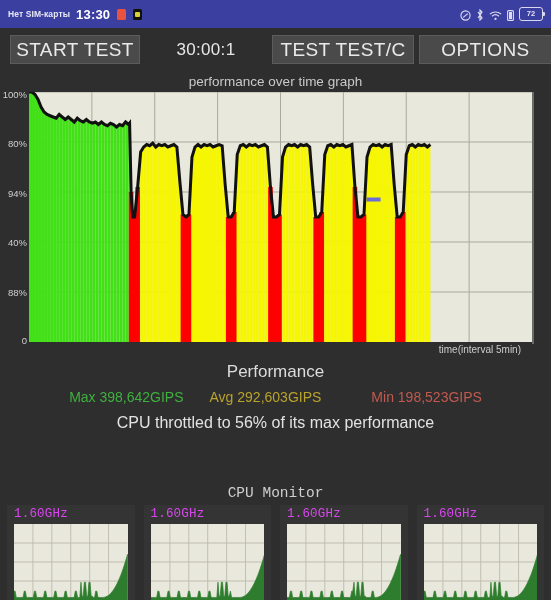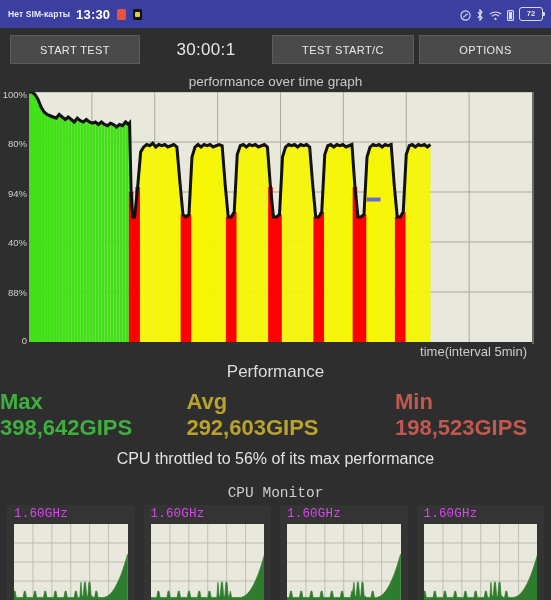--- a/index.html
+++ b/index.html
@@ -19,44 +19,44 @@
   .sb-right{margin-left:auto;display:flex;align-items:flex-end;gap:5px;}
   .sb-right svg{display:block;}
   .sb-batt{display:flex;align-items:center;justify-content:center;width:22px;height:12px;
            border:1.3px solid #d9d9ee;border-radius:3px;position:relative;}
   .sb-batt:after{content:"";position:absolute;right:-3px;top:3.5px;width:1.6px;height:4px;background:#d9d9ee;border-radius:0 1px 1px 0;}
   .sb-batt span{color:#e4e4f3;font-size:7.5px;font-weight:bold;line-height:1;}
 
   
   .toolbar{position:absolute;left:0;top:28px;width:551px;height:44px;background:#2e2e2e;}
   .btn{position:absolute;top:7px;height:29px;background:#4a4a4a;border:1px solid #5c5c5c;
-       color:#eaeaea;font-size:11px;letter-spacing:.4px;display:flex;align-items:center;
+       color:#eaeaea;font-size:19px;letter-spacing:.4px;display:flex;align-items:center;
        justify-content:center;box-sizing:border-box;cursor:pointer;}
   #btn-start{left:10px;width:130px;}
   #btn-java{left:272px;width:142px;}
   #btn-options{left:419px;width:132px;border-right:none;}
   .timer{position:absolute;left:150px;top:7px;width:112px;height:29px;display:flex;
          align-items:center;justify-content:center;color:#e6e6e6;font-size:17px;letter-spacing:.3px;}
 
   
   .graph-wrap{position:absolute;left:0;top:72px;width:551px;height:288px;background:#2e2e2e;}
   .graph-title{position:absolute;left:0;top:0;width:551px;height:20px;line-height:20px;
                text-align:center;color:#c9c9c9;font-size:13.5px;}
   .plot{position:absolute;left:29px;top:20px;width:503px;height:250px;background:#e9e8dc;}
   .plot svg{display:block;}
   .ylabels{position:absolute;left:0;top:20px;width:29px;height:250px;}
   .ylabels div{position:absolute;right:2px;color:#cfcfcf;font-size:9.5px;transform:translateY(-50%);}
-  .xnote{position:absolute;right:24px;top:272px;color:#cdcdcd;font-size:13px;}
+  .xnote{position:absolute;right:30px;top:272px;color:#cdcdcd;font-size:10px;}
   .rightedge{position:absolute;left:532px;top:20px;width:2px;height:252px;background:#6a6a6a;}
 
   
   .perf{position:absolute;left:0;top:360px;width:551px;height:85px;}
   .perf-title{text-align:center;color:#dcdcdc;font-size:17px;padding-top:2px;}
   .perf-row{display:flex;justify-content:center;align-items:baseline;gap:26px;padding-top:7px;}
-  .perf-row div{font-size:22px;font-weight:bold;}
+  .perf-row div{font-size:14px;}
   .p-max{color:#3fb03f;}
   .p-avg{color:#b9a32c;}
   .p-min{color:#c2594f;margin-left:24px;}
   .throttle{text-align:center;color:#e2e2e2;font-size:16px;padding-top:9px;}
 
   
   .cpum{position:absolute;left:0;top:482px;width:551px;height:118px;font-family:Liberation Mono, monospace;}
   .cpum-title{text-align:center;color:#cfcfcf;font-size:14.5px;line-height:22px;}
   .cpu-grid{position:absolute;left:7px;top:23px;width:537px;height:95px;display:flex;gap:9px;}
   .cpu-card{position:relative;flex:1;background:#343434;}
@@ -103,21 +103,21 @@
       </span>
       <span class="sb-batt">
         <span>72</span>
       </span>
     </div>
   </div>
 
   <div class="toolbar">
     <div class="btn" id="btn-start">START TEST</div>
     <div class="timer">30:00:1</div>
-    <div class="btn" id="btn-java">TEST START/C</div>
+    <div class="btn" id="btn-java">TEST TEST/C</div>
     <div class="btn" id="btn-options">OPTIONS</div>
   </div>
 
   <div class="graph-wrap">
     <div class="graph-title">performance over time graph</div>
 
     <div class="ylabels">
       <div style="top:2px">100%</div>
       <div style="top:51px">80%</div>
       <div style="top:101px">94%</div>

